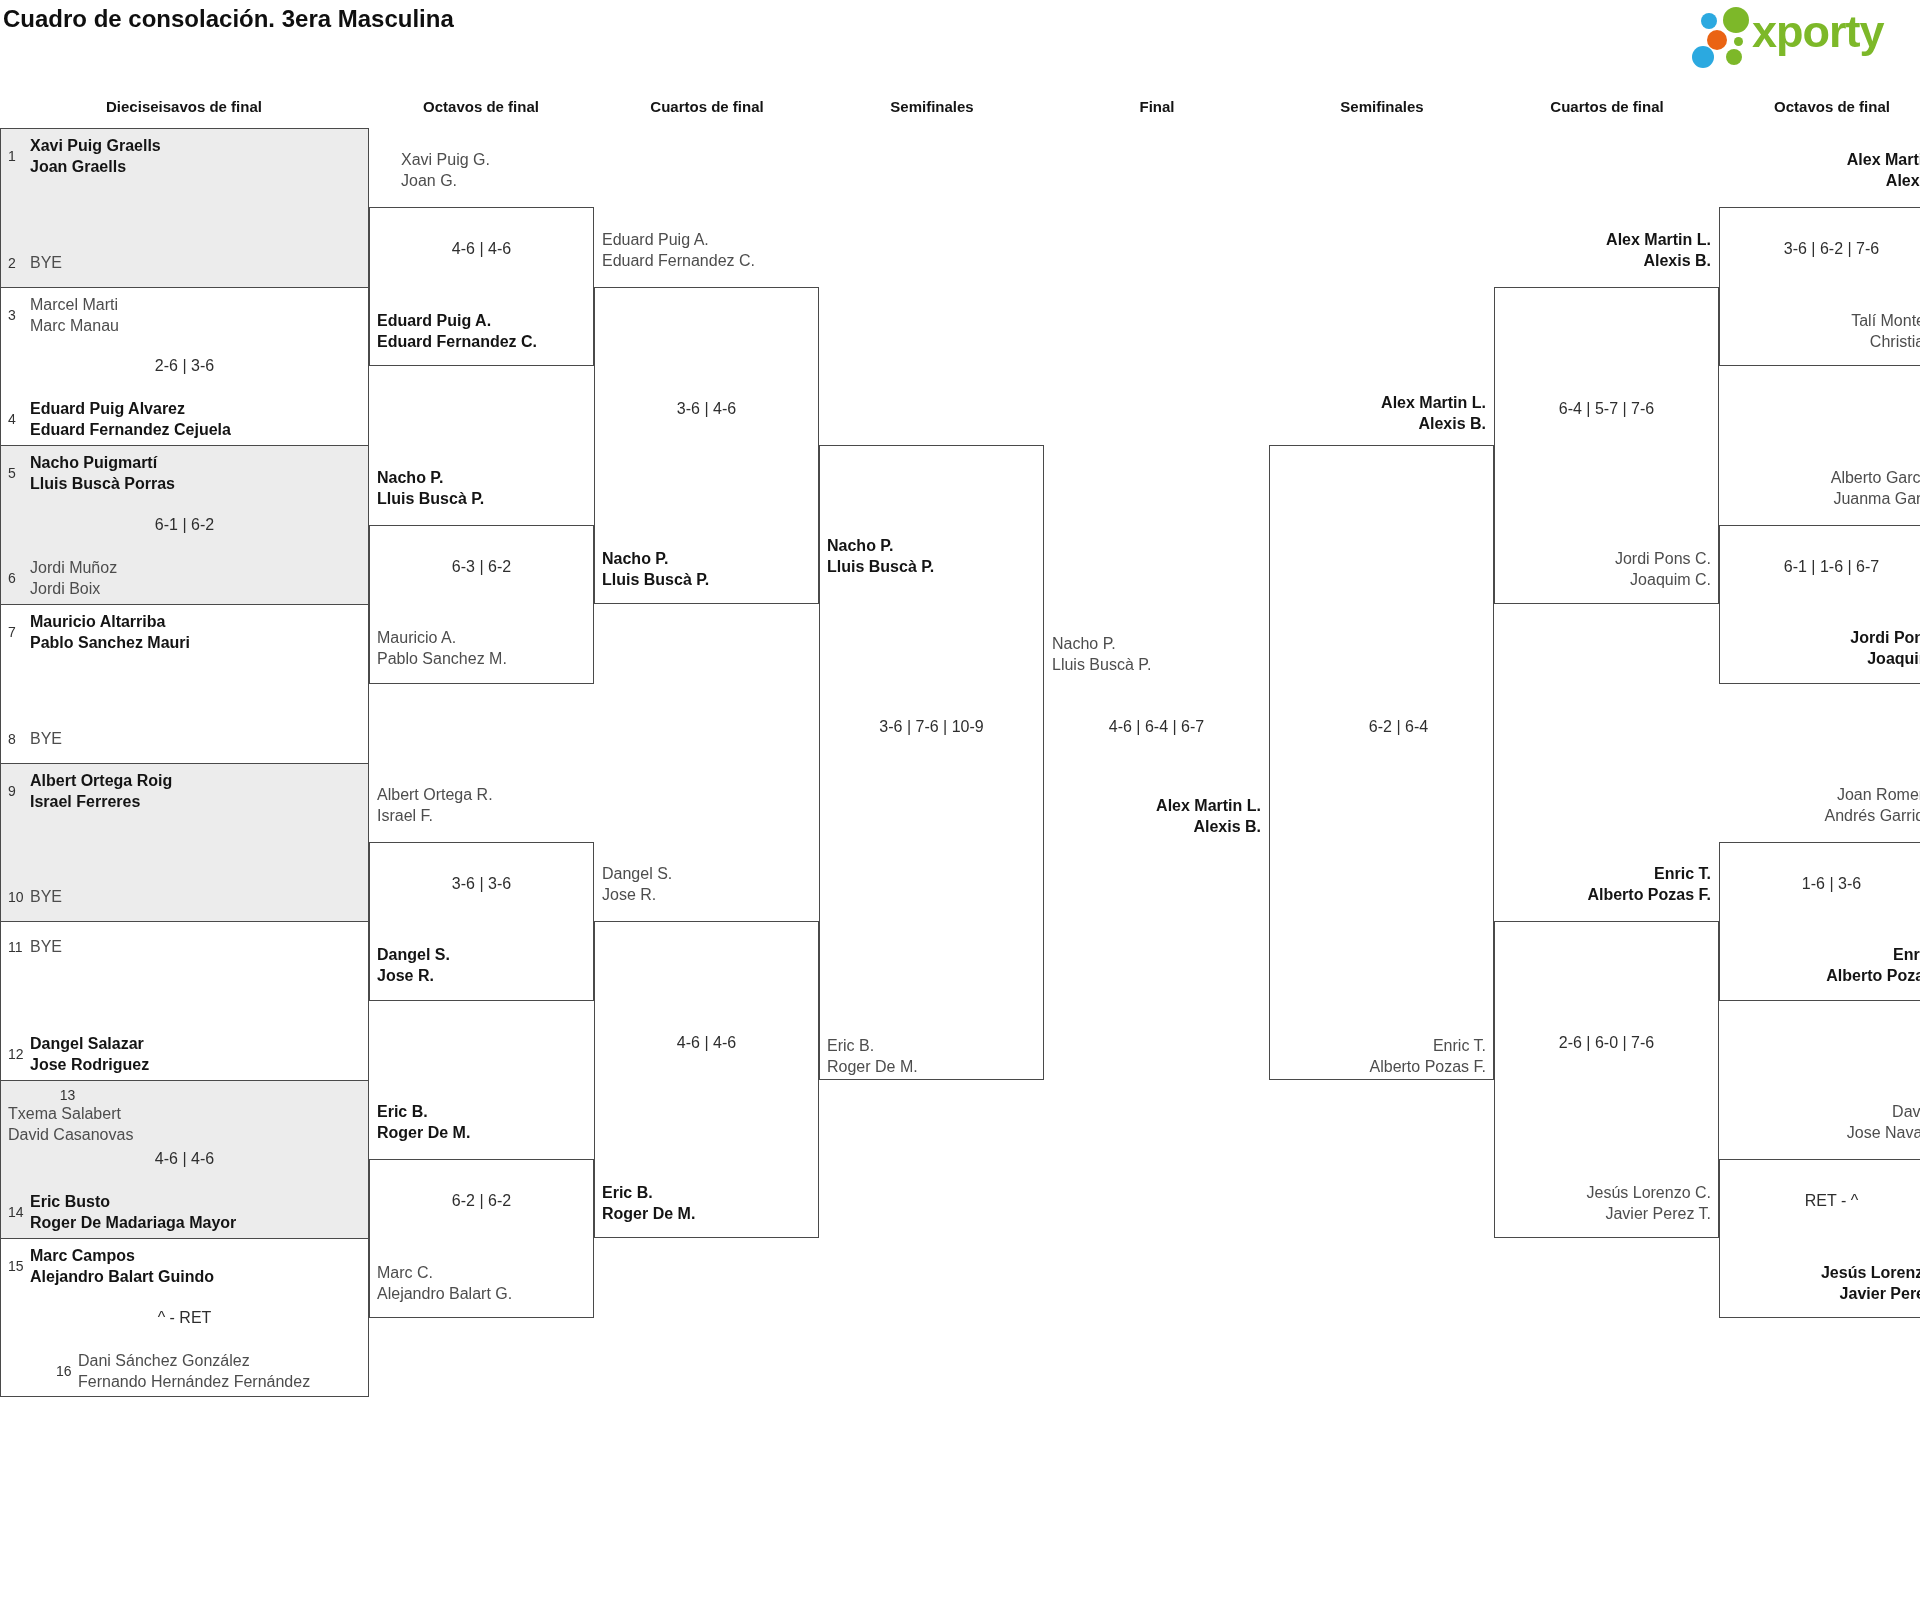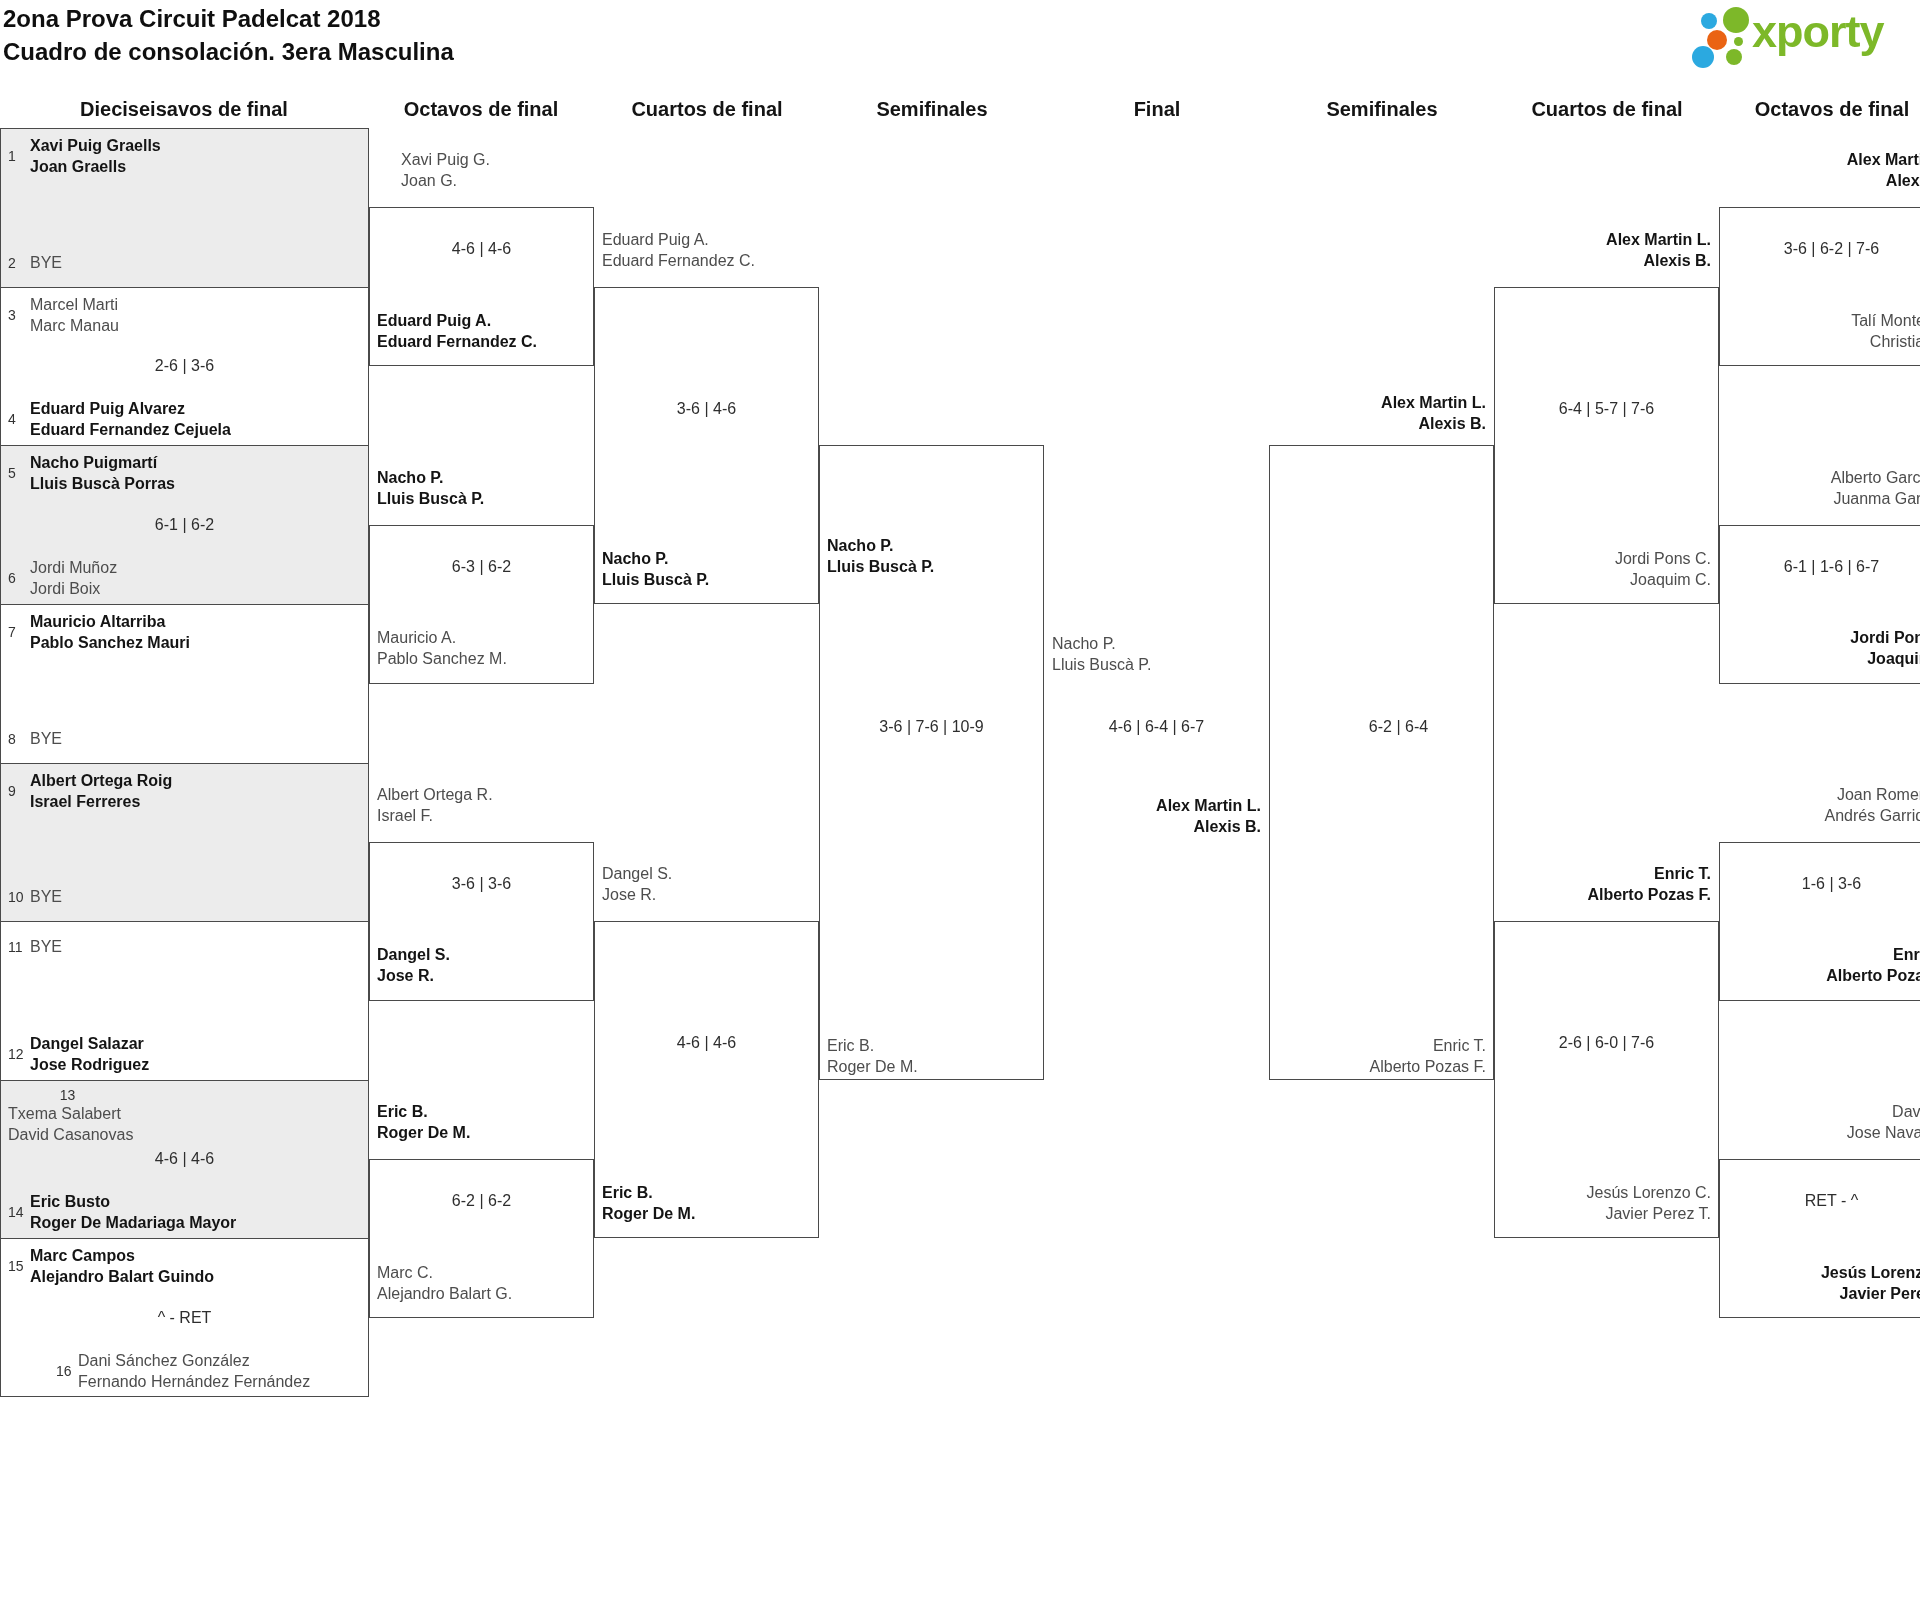--- a/index.html
+++ b/index.html
@@ -5,37 +5,36 @@
   html,body{margin:0;padding:0;overflow:hidden;}
   body{
     width:1920px;height:1605px;background:#ffffff;position:relative;
     font-family:"Liberation Sans","DejaVu Sans",sans-serif;
     -webkit-font-smoothing:antialiased;
   }
   .page{position:absolute;left:0;top:0;width:1920px;height:1605px;overflow:hidden;}
   .title{position:absolute;left:3px;top:2px;font-size:24px;line-height:33px;font-weight:700;color:#0f0f0f;}
   .logo-word{position:absolute;left:1752px;top:6px;font-weight:700;font-size:45px;letter-spacing:-1px;}
   .dot{position:absolute;border-radius:50%;}
-  .header{position:absolute;width:260px;text-align:center;font-size:20px;font-weight:600;color:#141414;white-space:nowrap;}
+  .header{position:absolute;width:260px;text-align:center;font-size:15px;font-weight:600;color:#141414;white-space:nowrap;}
   .names{font-size:16px;line-height:21px;color:#4d4d4d;white-space:nowrap;}
   .names.winner{font-weight:700;color:#141414;}
   .abs{position:absolute;}
   .score{position:absolute;font-size:16px;line-height:22px;color:#2e2e2e;white-space:nowrap;}
   .box{position:absolute;border:1px solid #4a4a4a;box-sizing:border-box;}
   .hline{position:absolute;height:1px;background:#4a4a4a;}
   .cellbg{position:absolute;background:#ececec;}
   .r32entry{position:absolute;display:flex;align-items:center;}
   .seed{width:22px;flex:none;font-size:14px;color:#333333;}
 </style>
 </head>
 <body>
 
 <div class="page">
   <div class="title">
-    <div>2ona Prova Circuit Padelcat 2018</div>
     <div>Cuadro de consolación. 3era Masculina</div>
   </div>
   <div>
     <span class="logo-word" style="color: rgb(125, 184, 41);">xporty</span>
   </div>
   <div id="bracket" class="abs" style="left:0;top:0;width:1920px;height:1605px;">
       <div class="header" style="left: 54px; top: 98px;">Dieciseisavos de final</div>
       <div class="header" style="left: 351px; top: 98px;">Octavos de final</div>
       <div class="header" style="left: 577px; top: 98px;">Cuartos de final</div>
       <div class="header" style="left: 802px; top: 98px;">Semifinales</div>

